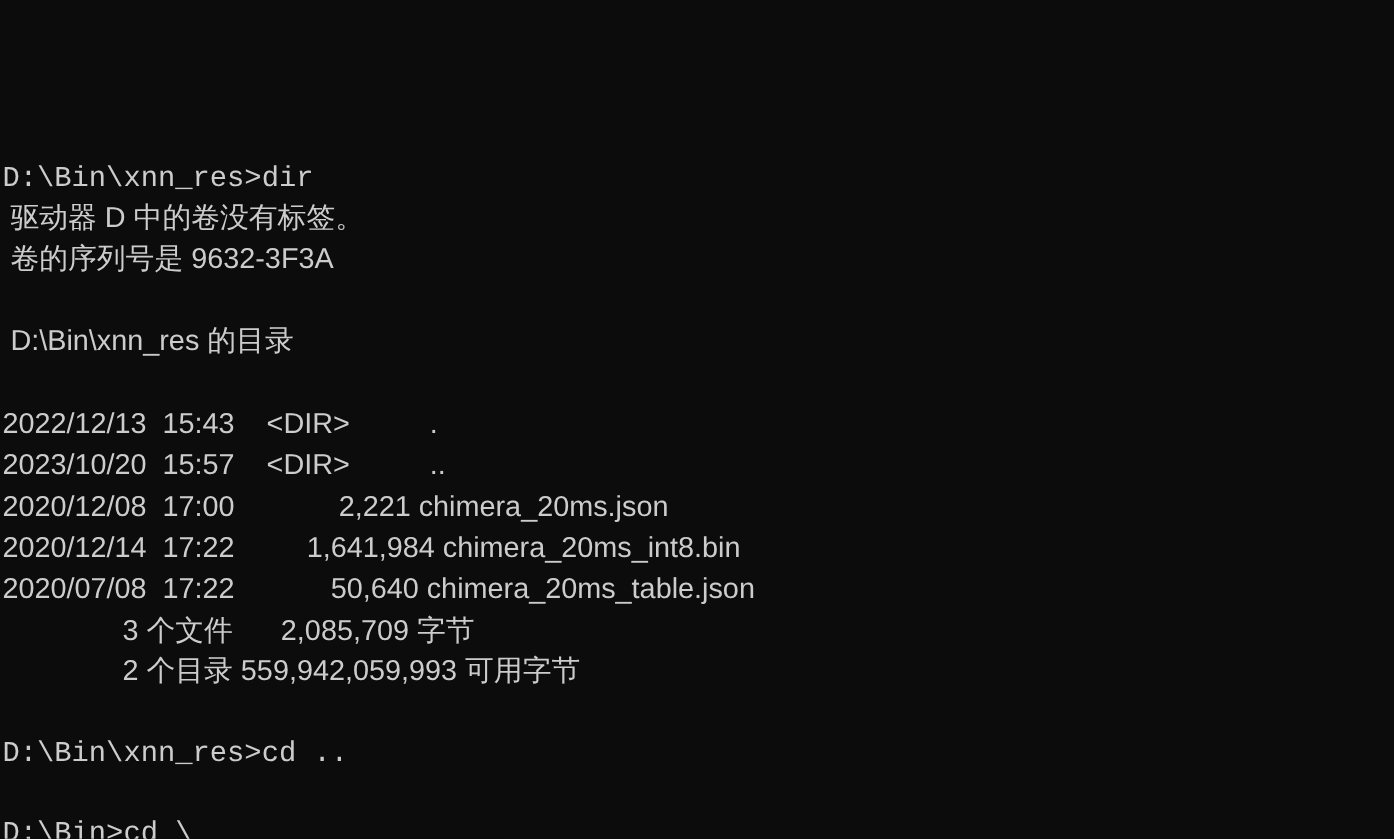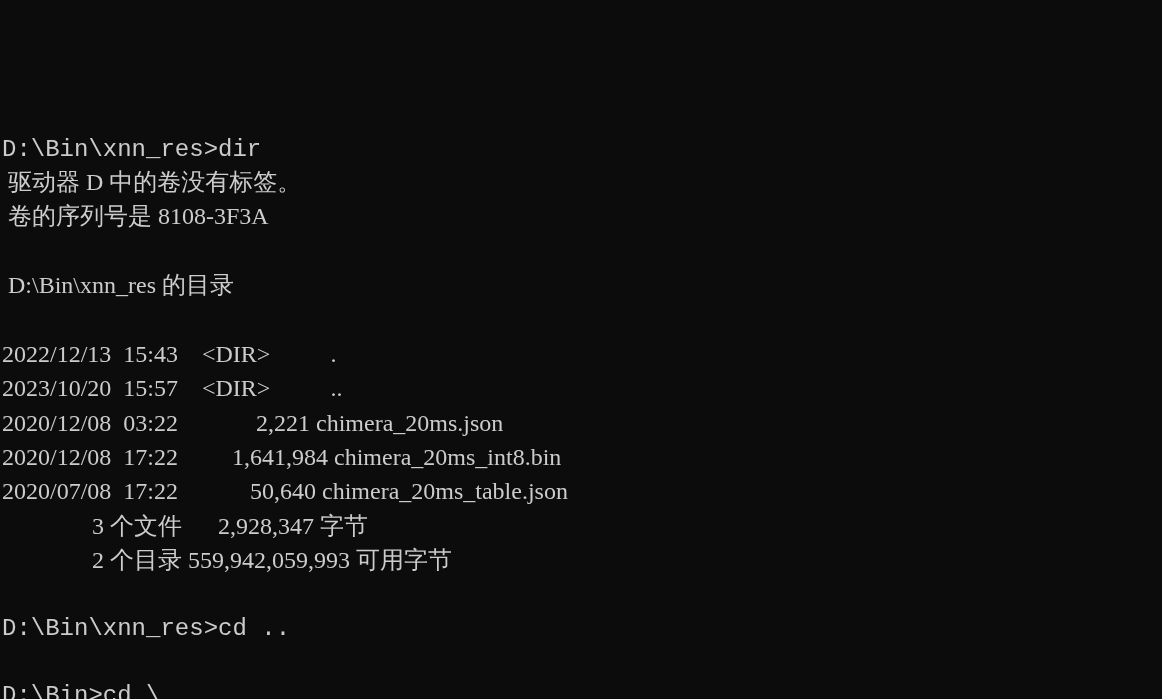--- a/index.html
+++ b/index.html
@@ -17,40 +17,40 @@
       width: 1162px;
       height: 699px;
       overflow: hidden;
       white-space: pre;
     }
     .terminal {
       white-space: pre;
       font-family: Consolas, 'Courier New', monospace;
     }
     .output-line {
-      font-family: Liberation Serif, serif;
+      font-family: Liberation Sans, sans-serif;
     }
   </style>
 </head>
 <body>
 
 
 
 <div class="terminal"><span><span>D:\Bin\xnn_res&gt;</span><span>dir</span></span>
 <span class="output-line"> 驱动器 D 中的卷没有标签。</span>
-<span class="output-line"> 卷的序列号是 8108-3F3A</span>
+<span class="output-line"> 卷的序列号是 9632-3F3A</span>
 <span class="output-line"></span>
 <span class="output-line"> D:\Bin\xnn_res 的目录</span>
 <span class="output-line"></span>
 <span class="output-line">2022/12/13  15:43    &lt;DIR&gt;          .</span>
 <span class="output-line">2023/10/20  15:57    &lt;DIR&gt;          ..</span>
-<span class="output-line">2020/12/08  03:22             2,221 chimera_20ms.json</span>
-<span class="output-line">2020/12/08  17:22         1,641,984 chimera_20ms_int8.bin</span>
+<span class="output-line">2020/12/08  17:00             2,221 chimera_20ms.json</span>
+<span class="output-line">2020/12/14  17:22         1,641,984 chimera_20ms_int8.bin</span>
 <span class="output-line">2020/07/08  17:22            50,640 chimera_20ms_table.json</span>
-<span class="output-line">               3 个文件      2,928,347 字节</span>
+<span class="output-line">               3 个文件      2,085,709 字节</span>
 <span class="output-line">               2 个目录 559,942,059,993 可用字节</span>
 <span class="output-line"></span>
 <span><span>D:\Bin\xnn_res&gt;</span><span>cd ..</span></span>
 <span class="output-line"></span>
 <span><span>D:\Bin&gt;</span><span>cd \</span></span>
 <span class="output-line"></span>
 </div>
 
 
 

